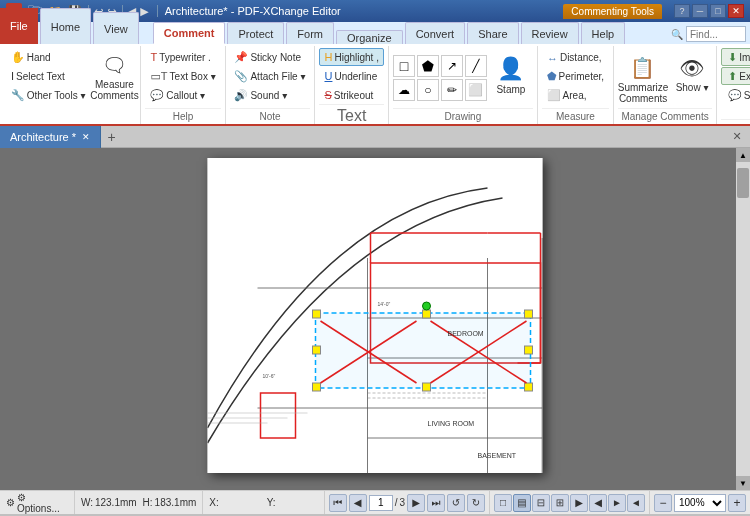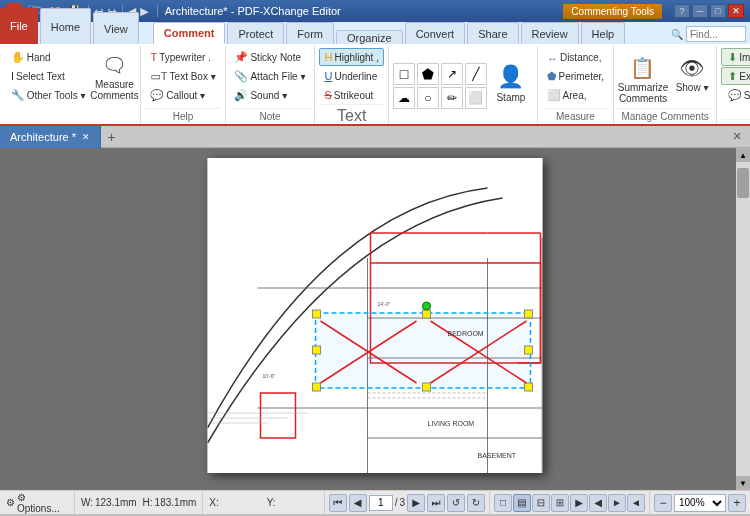--- a/index.html
+++ b/index.html
@@ -170,20 +170,21 @@
           <div style="width:22px;height:22px;border:1px solid #ccc;display:flex;align-items:center;justify-content:center;cursor:pointer;font-size:12px;">○</div>
           <div style="width:22px;height:22px;border:1px solid #ccc;display:flex;align-items:center;justify-content:center;cursor:pointer;font-size:12px;">✏</div>
           <div style="width:22px;height:22px;border:1px solid #ccc;display:flex;align-items:center;justify-content:center;cursor:pointer;font-size:12px;">⬜</div>
         </div>
       </div>
       <div style="display:flex;flex-direction:column;align-items:center;width:44px;height:54px;padding:4px 2px;cursor:pointer;border-radius:3px;border:1px solid transparent;font-size:10px;text-align:center;color:#333;gap:2px;">
         <span style="font-size:22px;">👤</span>
         <span>Stamp</span>
       </div>
     </div>
+    <div style="text-align:center;font-size:10px;color:#666;padding:2px 0;border-top:1px solid #eee;">Drawing</div>
   </div>
 
   <div style="display:flex;flex-direction:column;border-right:1px solid #ddd;padding:0 4px;">
     <div style="display:flex;gap:2px;flex:1;align-items:flex-start;padding-top:2px;">
       <div style="display:flex;flex-direction:column;gap:1px;">
         <div style="display:flex;align-items:center;gap:2px;padding:2px 4px;cursor:pointer;border-radius:2px;border:1px solid transparent;font-size:10px;color:#333;white-space:nowrap;height:18px;">
           <span style="font-size:11px;color:#4a7ab5;">↔</span>
           <span>Distance,</span>
         </div>
         <div style="display:flex;align-items:center;gap:2px;padding:2px 4px;cursor:pointer;border-radius:2px;border:1px solid transparent;font-size:10px;color:#333;white-space:nowrap;height:18px;">

